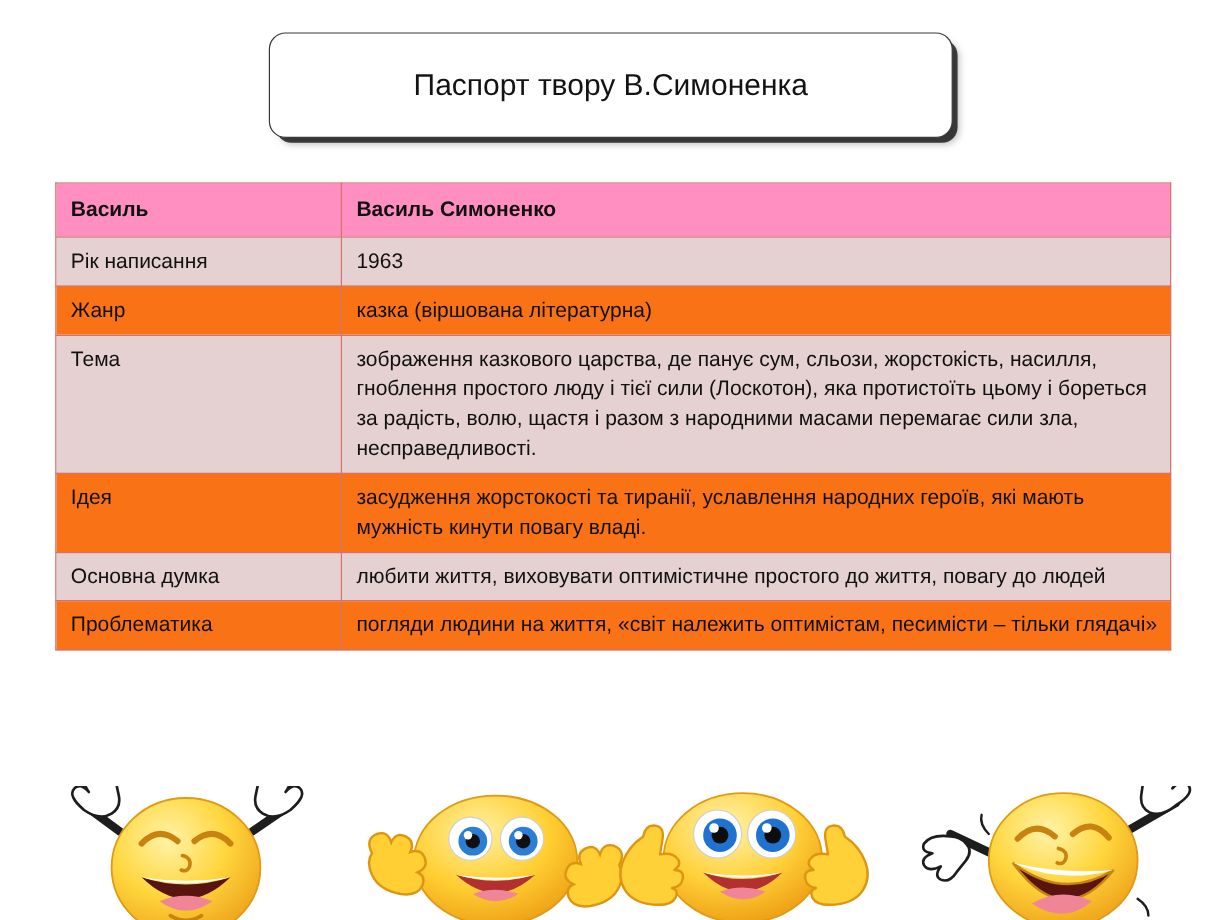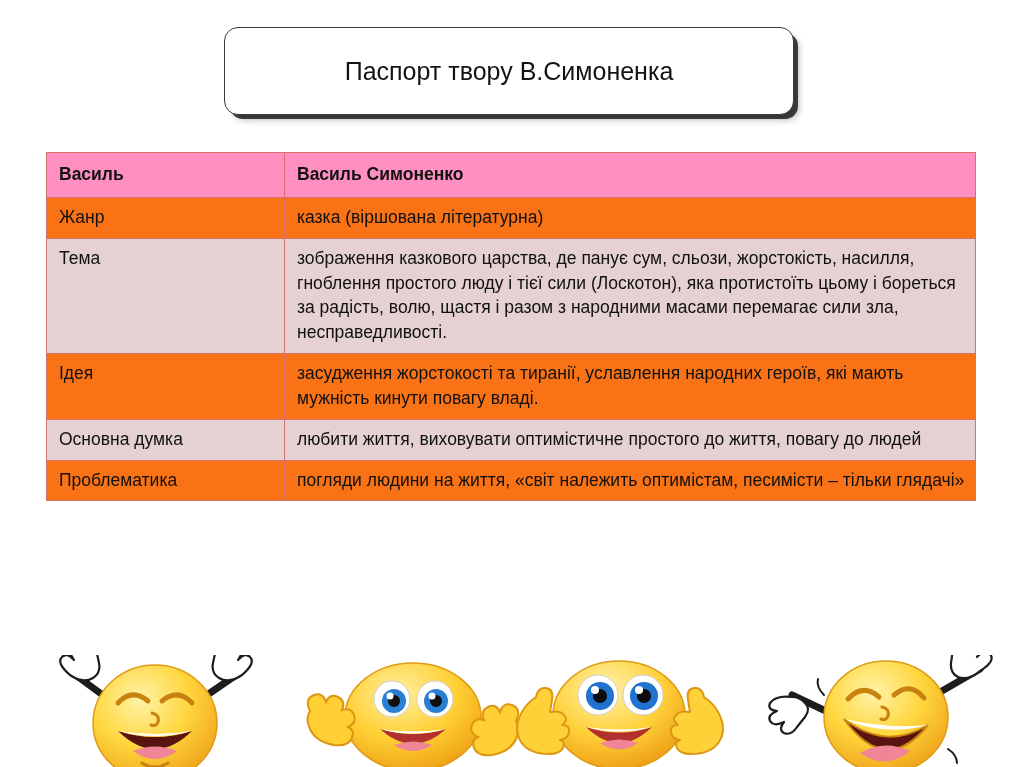--- a/index.html
+++ b/index.html
@@ -91,20 +91,24 @@
       <col class="col-label">
       <col>
     </colgroup>
   <tbody>
 
     <tr class="header-row">
       <td>Василь</td>
       <td>Василь Симоненко</td>
     </tr>
 
+    <tr class="shade-dark">
+      <td>Рік написання</td>
+      <td>1963</td>
+    </tr>
 
     <tr class="shade-light">
       <td>Жанр</td>
       <td>казка (віршована літературна)</td>
     </tr>
 
     <tr class="shade-dark">
       <td>Тема</td>
       <td>зображення казкового царства, де панує сум, сльози, жорстокість, насилля, гноблення простого люду і тієї сили (Лоскотон), яка протистоїть цьому і бореться за радість, волю, щастя і разом з народними масами перемагає сили зла, несправедливості.</td>
     </tr>

